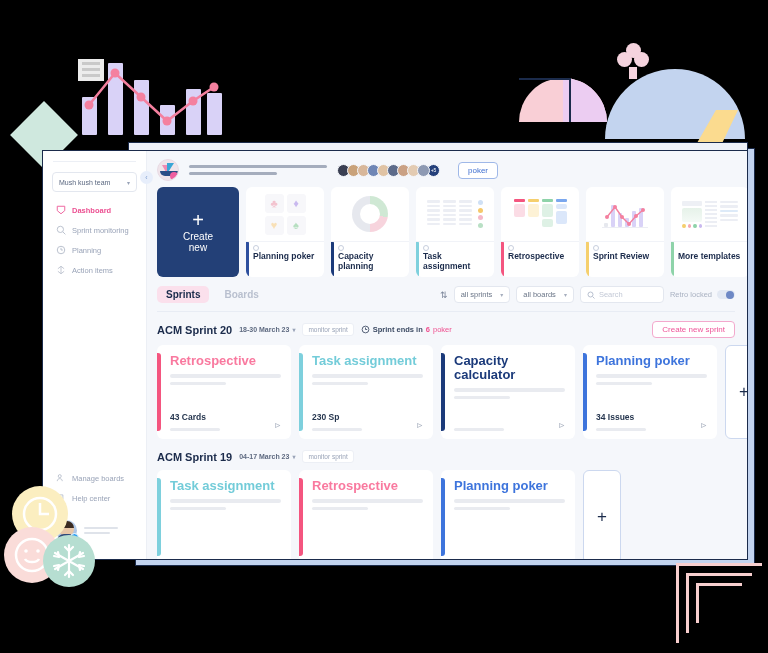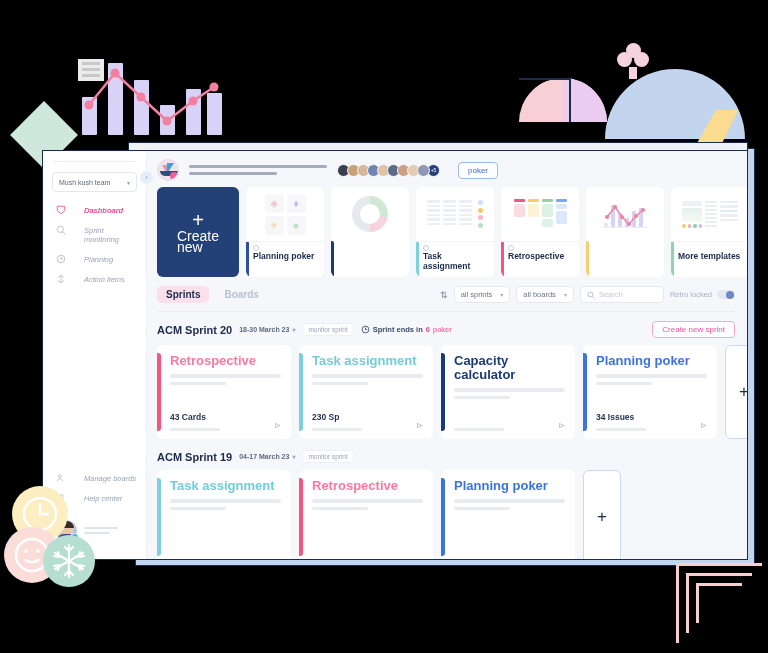--- a/index.html
+++ b/index.html
@@ -58,22 +58,22 @@
           padding: 5px 0 10px 16px; display: flex; align-items: center; }
   .logo .acc { color: #f4619b; font-size: 13px; margin: 0 -1px; }
   .logo-div { height: 1px; background: #eceff5; margin: 0 10px 10px; }
 
   .team-sel { margin: 0 9px 12px; height: 20px; border: 1px solid #e3e7ef; border-radius: 4px;
               display: flex; align-items: center; justify-content: space-between;
               padding: 0 6px; font-size: 7px; color: #5b6880; }
   .team-sel .cv { font-size: 6px; color: #9aa4b8; }
 
   .nav { display: flex; flex-direction: column; gap: 11px; padding: 2px 0 0 0; }
-  .nav-item { display: flex; align-items: flex-start; gap: 18px; padding: 0 8px 0 13px;
-              font-size: 7.5px; line-height: 9px; color: #9aa4b8; font-style: italic; }
+  .nav-item { display: flex; align-items: flex-start; gap: 6px; padding: 0 8px 0 13px;
+              font-size: 7.5px; line-height: 9px; color: #9aa4b8; }
   .nav-item.active { color: #ec4f91; font-weight: bold; }
   .nav-ico { width: 10px; height: 10px; flex: 0 0 10px; opacity: .85; margin-top: -1px; }
 
   .nav-bottom { margin-top: auto; display: flex; flex-direction: column; gap: 11px; padding-bottom: 8px; }
   .user-row { display: flex; align-items: center; gap: 7px; padding: 6px 8px 10px 13px; }
   .avatar-lg { width: 21px; height: 21px; border-radius: 50%;
                background: linear-gradient(150deg,#cfe0f5,#9ab7dd); position: relative; flex: 0 0 21px;
                overflow: visible; }
   .avatar-lg .face { position:absolute; left:3px; top:2px; width:15px; height:15px; border-radius:50%;
                      background:#e8c7a8; }
@@ -119,21 +119,21 @@
                    align-items: center; justify-content: center; border: 1.2px solid #f5f7fb; }
   .invite { margin-left: 8px; border: 1px solid #9fb8e8; color: #3f6fd0; background: #fff;
             font-size: 8px; padding: 3px 9px; border-radius: 4px; }
 
   
   .tstrip { display: flex; gap: 7px; padding: 0 12px 0 10px; }
   .tile-create { width: 82px; height: 90px; background: #234077; border-radius: 6px; color: #fff;
                  display: flex; flex-direction: column; align-items: center; justify-content: center;
                  gap: 2px; flex: 0 0 82px; }
   .tile-create .plus { font-size: 20px; line-height: 18px; font-weight: 300; }
-  .tile-create .t { font-size: 14px; line-height: 11px; }
+  .tile-create .t { font-size: 10px; line-height: 11px; text-align: center; }
 
   .tpl { width: 78px; height: 90px; background: #fff; border-radius: 6px; overflow: hidden;
          display: flex; flex-direction: column; flex: 0 0 78px; position: relative; }
   .tpl .thumb { height: 54px; display: flex; align-items: center; justify-content: center;
                 padding: 6px; }
   .tpl .meta { flex: 1; border-top: 1px solid #f1f3f8; padding: 3px 5px 0 7px; position: relative; }
   .tpl .bar { position: absolute; left: 0; top: 54px; bottom: 0; width: 3px; border-radius: 0 2px 2px 0; }
   .tpl .info { width: 6px; height: 6px; border-radius: 50%; border: 1px solid #c7cedd;
                display: block; margin-bottom: 1px; }
   .tpl .name { font-size: 8.5px; line-height: 9.5px; font-weight: bold; color: #1b2b4b; }
@@ -391,20 +391,24 @@
             <span class="info"></span>
             <div class="name">Planning poker</div>
           </div>
         </div>
 
         <div class="tpl">
           <div class="thumb">
             <div class="donut"></div>
           </div>
           <div class="bar" style="background:#1b3a7a"></div>
+          <div class="meta">
+            <span class="info"></span>
+            <div class="name">Capacity planning</div>
+          </div>
         </div>
 
         <div class="tpl">
           <div class="thumb">
             <div class="tcols">
               <span class="col">
                   <i></i>
                   <i></i>
                   <i></i>
                   <i></i>
@@ -487,20 +491,24 @@
                 <circle cx="5" cy="20" r="2" fill="#f4809f"></circle>
                   <circle cx="13" cy="10" r="2" fill="#f4809f"></circle>
                 <circle cx="20" cy="20" r="2" fill="#f4809f"></circle>
                   <circle cx="27" cy="27" r="2" fill="#f4809f"></circle>
                 <circle cx="34" cy="19" r="2" fill="#f4809f"></circle>
                   <circle cx="41" cy="13" r="2" fill="#f4809f"></circle>
               </svg>
             </div>
           </div>
           <div class="bar" style="background:#f5cf6d"></div>
+          <div class="meta">
+            <span class="info"></span>
+            <div class="name">Sprint Review</div>
+          </div>
         </div>
 
         <div class="tpl">
           <div class="thumb">
             <div class="more-art">
               <span class="m1">
                 <span class="tl" style="display:block"></span>
                 <span class="gr" style="display:block"></span>
                 <span class="dotrow">
                   <b style="background:#f5cf6d"></b>

